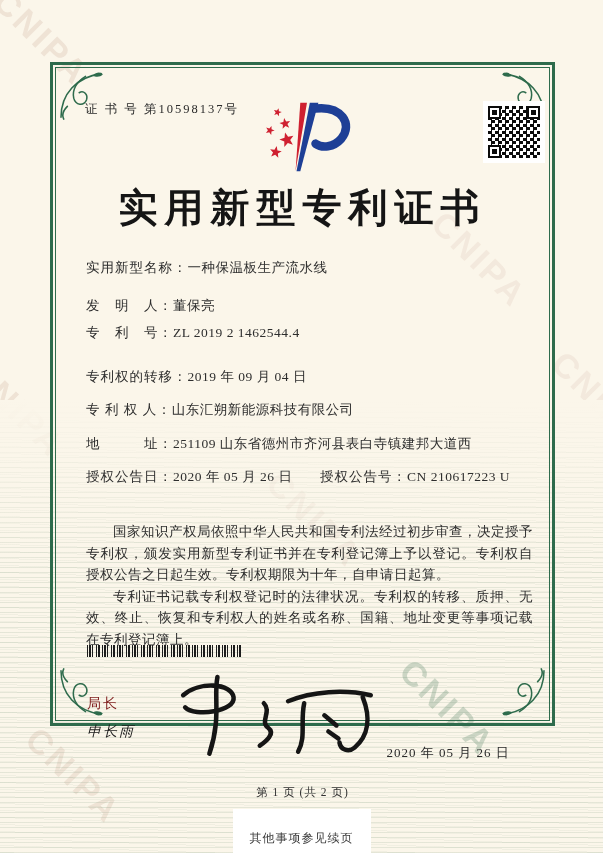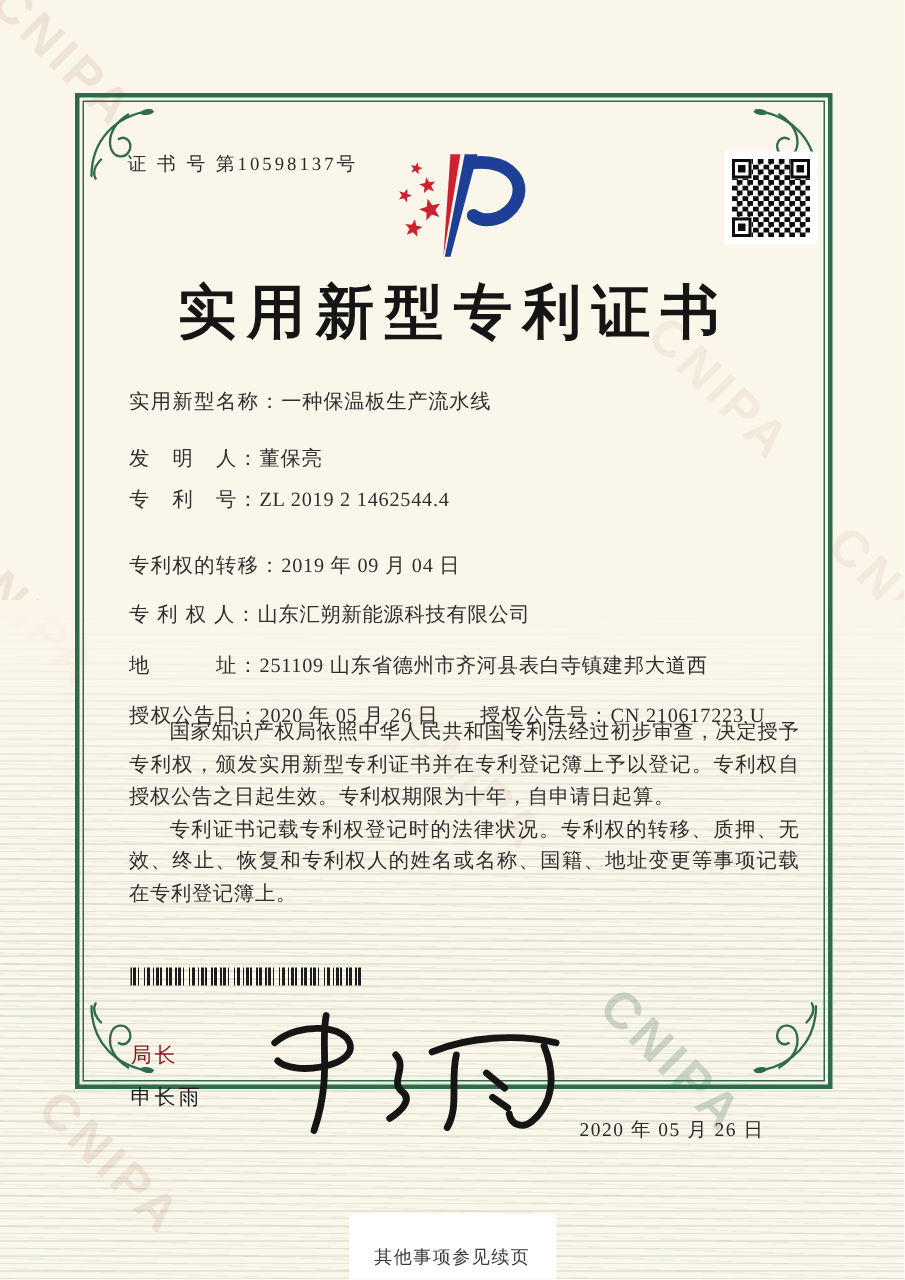--- a/index.html
+++ b/index.html
@@ -42,36 +42,36 @@
   .qr-finder.f2{right:0;top:0;}
   .qr-finder.f3{left:0;bottom:0;}
 
   .title{position:absolute;left:0;right:0;top:116px;text-align:center;font-size:39px;font-weight:700;
       letter-spacing:7px;color:#151515;}
 
   .field{position:absolute;left:33px;right:28px;font-size:13.5px;color:#2e2e2e;letter-spacing:0.5px;white-space:nowrap;}
   .flabel{letter-spacing:1px;}
   .grant-no{position:absolute;left:234px;top:0;white-space:nowrap;}
 
-  .paras{position:absolute;left:33px;top:412px;width:447px;font-size:13.5px;line-height:21.5px;
+  .paras{position:absolute;left:33px;top:456px;width:447px;font-size:13.5px;line-height:21.5px;
       color:#2e2e2e;text-align:justify;letter-spacing:0.5px;}
   .paras p{margin:0;text-indent:2em;}
 
   .barcode{position:absolute;left:34px;top:580px;width:154px;height:12px;
       background:repeating-linear-gradient(90deg,
         #1c1c1c 0 1px, transparent 1px 2px,
         #1c1c1c 2px 4px, transparent 4px 5px,
         #1c1c1c 5px 6px, transparent 6px 9px,
         #1c1c1c 9px 10px, transparent 10px 11px,
         #1c1c1c 11px 13px, transparent 13px 15px);}
 
   .sig-title{position:absolute;left:34px;top:630px;font-size:14px;letter-spacing:2px;color:#7f1d1d;
       font-family:"Liberation Sans","DejaVu Sans",sans-serif;}
   .sig-name{position:absolute;left:34px;top:658px;font-size:14px;letter-spacing:2px;color:#1c1c1c;
-      font-family:"Liberation Sans","DejaVu Sans",sans-serif;}
+      font-family:"Liberation Sans","DejaVu Sans",sans-serif;font-style:italic;}
   .sig-image{position:absolute;left:112px;top:608px;width:232px;height:86px;}
 
   .issue-date{position:absolute;left:300px;top:679px;width:190px;text-align:center;font-size:13px;
       letter-spacing:1px;color:#2a2a2a;}
 
   .page-info{position:absolute;left:0;right:0;top:720px;text-align:center;font-size:11.5px;
       letter-spacing:1px;color:#333;}
 
   .note-box{position:absolute;left:50%;top:809px;transform:translateX(-50%);background:#fff;
       padding:21px 17px;font-size:12px;letter-spacing:1px;color:#3a3a3a;z-index:2;white-space:nowrap;}
@@ -207,19 +207,20 @@
         <path d="M98,30 C106,38 94,48 102,54 C110,60 100,68 94,72"></path>
         <path d="M122,28 C146,18 178,16 204,22"></path>
         <path d="M138,30 C134,48 140,64 132,78"></path>
         <path d="M196,24 C204,44 202,62 188,74 C182,79 174,76 173,69"></path>
         <path d="M158,42 L170,52 M162,58 L172,65"></path>
       </svg>
     </div>
 
     <div class="issue-date">2020 年 05 月 26 日</div>
 
+    <div class="page-info">第 1 页 (共 2 页)</div>
   </div>
 
   <div class="note-box">
     <span>其他事项参见续页</span>
   </div>
 
 </div>
 
 </body></html>

